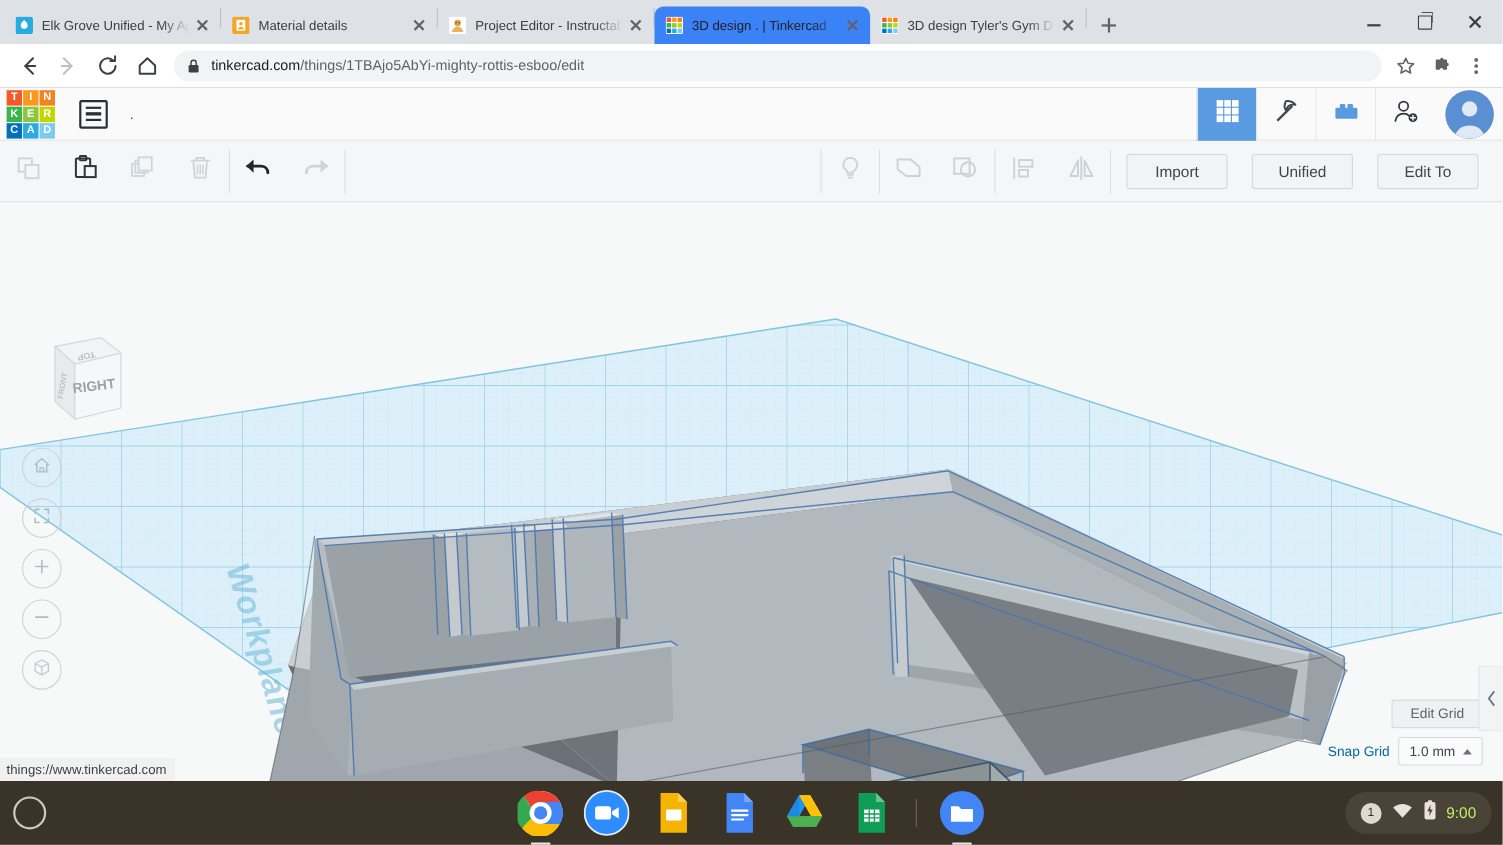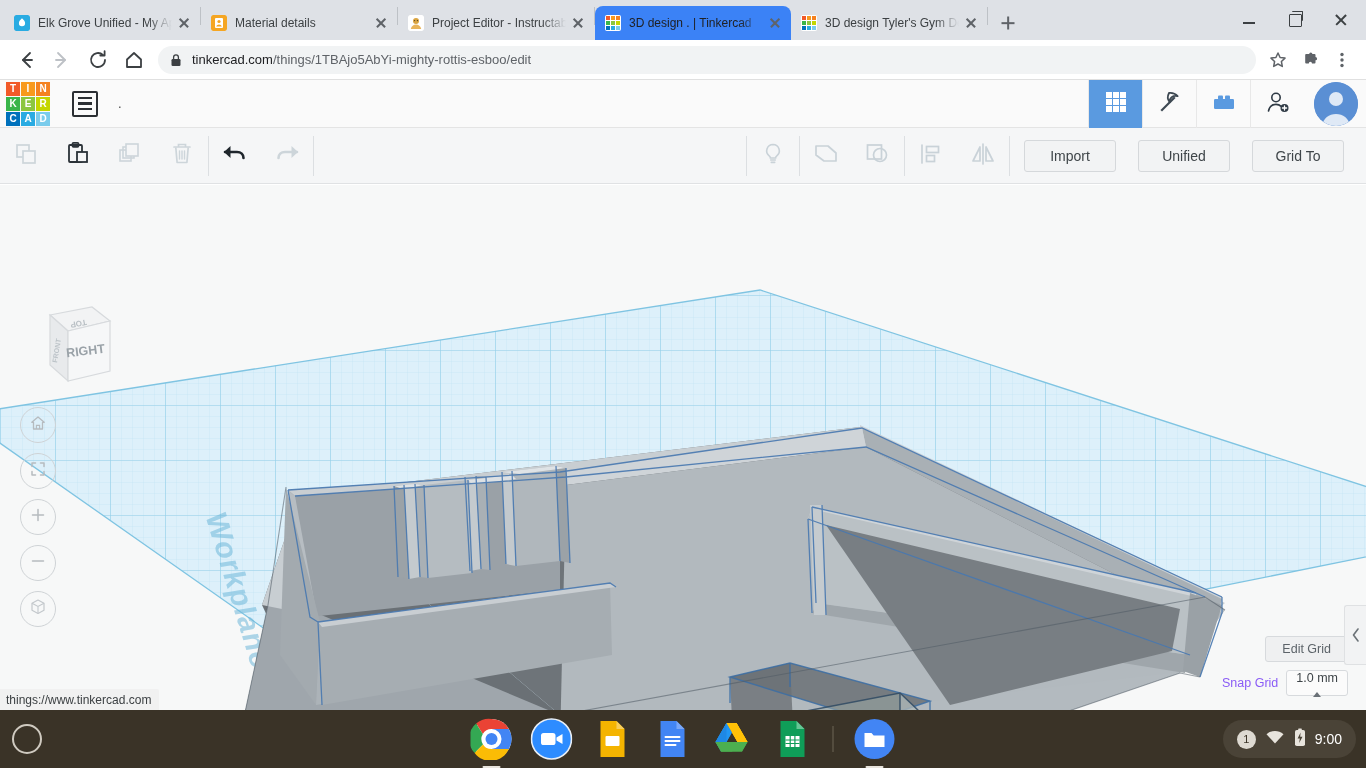--- a/index.html
+++ b/index.html
@@ -164,25 +164,25 @@
   }
 
   
   .gridctl { position: absolute; right: 18px; bottom: 14px; text-align: right; }
   .editgrid {
     display: inline-flex; align-items:center; justify-content:center;
     height: 26px; padding: 0 16px; background: #eff0f1; border: 1px solid #d7dadd;
     border-radius: 3px; font-size: 12.5px; color: #5c6369; margin-bottom: 8px;
   }
   .snaprow { display: flex; align-items: center; justify-content: flex-end; gap: 8px; }
-  .snaplabel { font-size: 12.5px; color: #8b5cf6; }
+  .snaplabel { font-size: 12.5px; color: #0369a1; }
   .snapsel {
     height: 26px; padding: 0 9px; background: #fbfbfb; border: 1px solid #d7dadd;
     border-radius: 3px; font-size: 12.5px; color: #3f4549;
-    display: flex; align-items: center; gap: 7px; flex-direction: column;
+    display: flex; align-items: center; gap: 7px;
   }
   .caret-up { width: 0; height: 0; border-left: 4px solid transparent; border-right: 4px solid transparent; border-bottom: 5px solid #6a7177; }
 
   
   .panel-tab {
     position: absolute; right: 0; top: 420px; width: 22px; height: 60px;
     background: #f2f3f4; border: 1px solid #dfe1e3; border-right: none;
     border-radius: 3px 0 0 3px; display: flex; align-items: center; justify-content: center;
   }
 
@@ -206,21 +206,21 @@
   .shelf-apps {
     position: absolute; left: 50%; transform: translateX(-50%);
     display: flex; align-items: center; gap: 18px;
   }
   .shelf-icon { width: 42px; height: 42px; position: relative; flex-shrink: 0; }
   .shelf-sep { width: 1px; height: 26px; background: #6d6657; margin: 0 2px; }
   .tray {
     position: absolute; right: 10px; height: 38px; border-radius: 19px;
     background: #4a4337; display: flex; align-items: center; gap: 9px; padding: 0 14px;
   }
-  .tray-time { font-size: 14px; color: #ffffff; }
+  .tray-time { font-size: 14px; color: #bef264; }
   .notif-badge {
     width: 19px; height: 19px; border-radius: 50%; background: #dedad2;
     color: #3a3327; font-size: 11px; display: flex; align-items: center; justify-content: center;
   }
   .activeline {
     position: absolute; bottom: -8px; left: 50%; transform: translateX(-50%);
     width: 18px; height: 2.5px; background: #e8e4dd; border-radius: 2px;
   }
 </style>
 </head>
@@ -552,21 +552,21 @@
               <path d="M12 6v14H5z" fill="none" stroke="#c9d2d8" stroke-width="1.7" stroke-linejoin="round"></path>
               <path d="M18 6v14h7z" fill="none" stroke="#c9d2d8" stroke-width="1.7" stroke-linejoin="round"></path>
             </svg>
         </span>
       </div>
       <div class="vdiv"></div>
 
       <div style="width:14px"></div>
       <div class="tb-textbtn">Import</div>
       <div class="tb-textbtn">Unified</div>
-      <div class="tb-textbtn">Grid To</div>
+      <div class="tb-textbtn">Edit To</div>
     </div>
 
     <div class="viewport">
       <svg class="vp-canvas" viewBox="0 0 1366 525" preserveAspectRatio="none">
         <defs>
           <pattern id="gridFine" width="11" height="11" patternUnits="userSpaceOnUse">
             <rect width="11" height="11" fill="#dcf0fa"></rect>
             <path d="M11 0H0v11" fill="none" stroke="#bfe3f4" stroke-width="0.7"></path>
           </pattern>
           <pattern id="gridCoarse" width="55" height="55" patternUnits="userSpaceOnUse">

